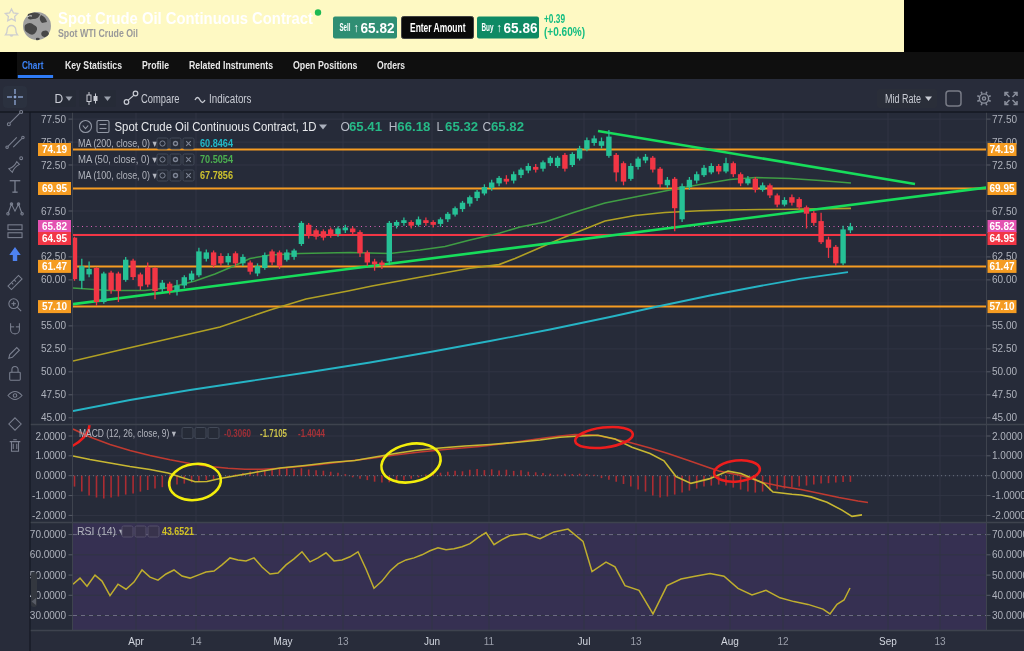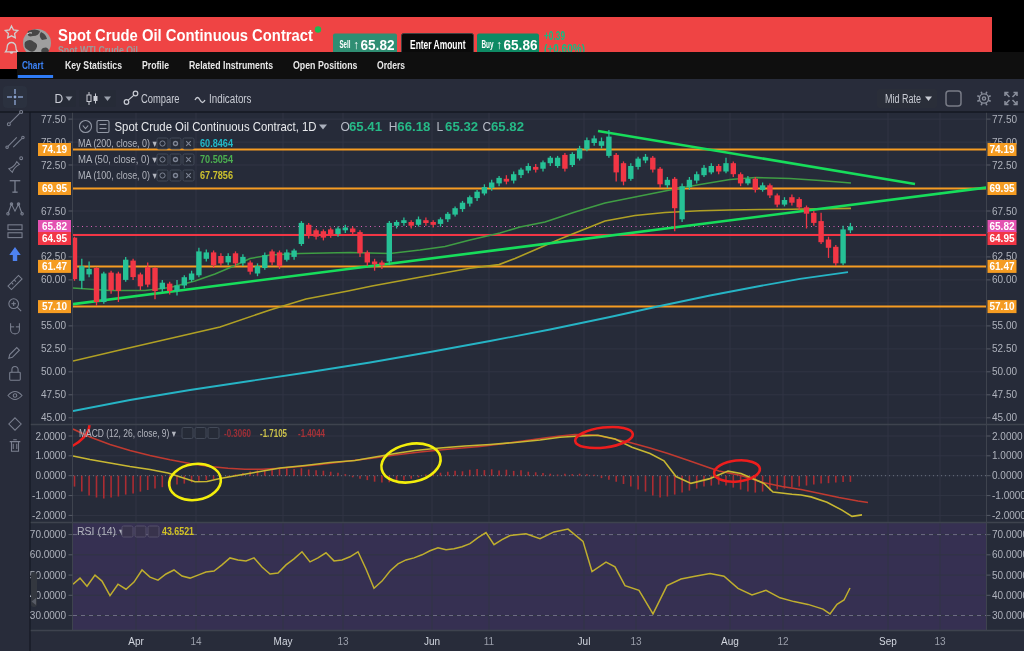--- a/index.html
+++ b/index.html
@@ -1,15 +1,15 @@
 <!DOCTYPE html>
 <html><head><meta charset="utf-8"><style>
 *{margin:0;padding:0;box-sizing:border-box}
 html,body{width:1024px;height:651px;background:#000;overflow:hidden;font-family:"Liberation Sans",sans-serif}
-#hdr{position:absolute;left:0;top:17px;width:992px;height:52px;background:#ef4444}
+#hdr{position:absolute;left:0;top:0;width:904px;height:52px;background:#fef9c3}
 #nav{position:absolute;left:17px;top:52px;width:1024px;height:27px;background:#0f0f0f}
 #wdg{position:absolute;left:0;top:79px}
 svg text{font-family:"Liberation Sans",sans-serif}
 .ax{font-size:10px;fill:#aeb2bc}
 .axb{font-size:10px;font-weight:bold}
 .txm{font-size:10px;fill:#d2d6df}
 .txd{font-size:10px;fill:#9a9eaa}
 .leg1{font-size:13px;fill:#e8eaed}
 .leg1k{font-size:12px;fill:#b7bcc7}
 .leg1v{font-size:12px;fill:#26b987;font-weight:bold}

